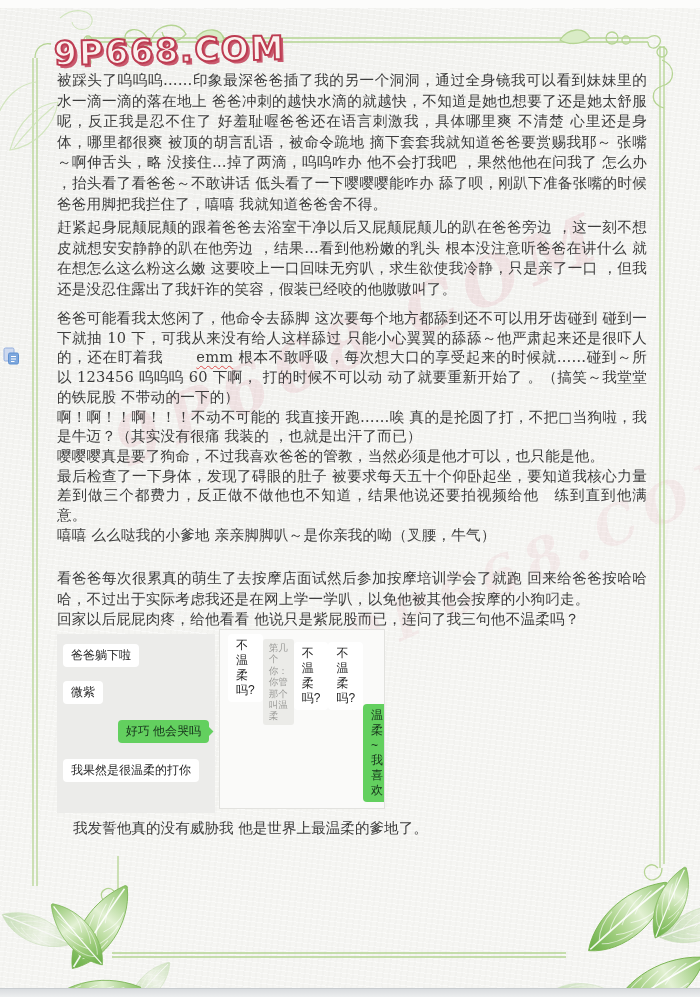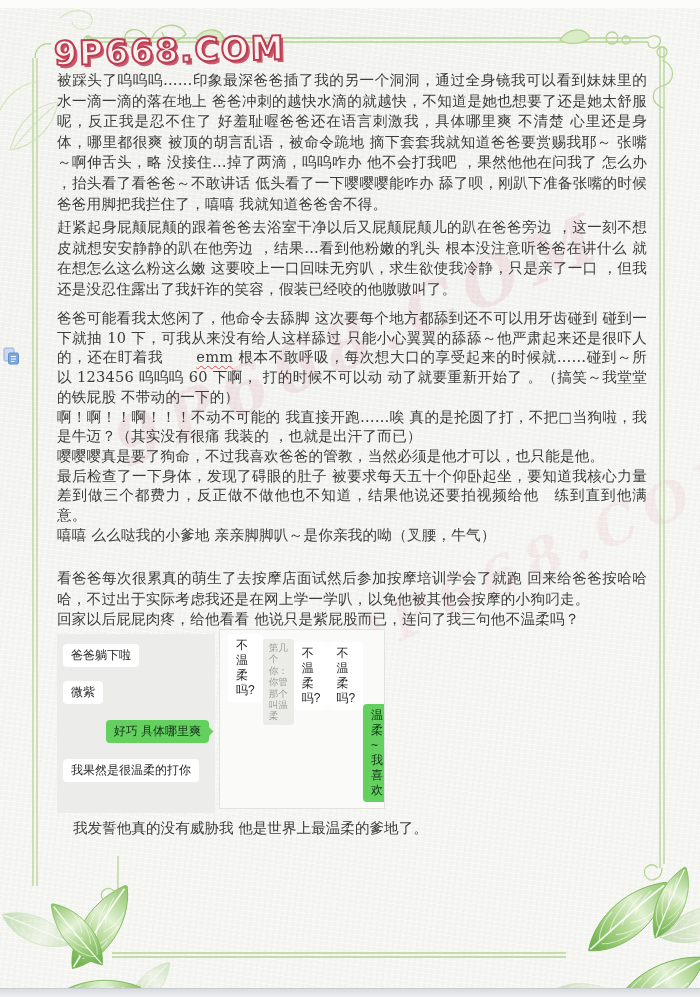--- a/index.html
+++ b/index.html
@@ -148,21 +148,21 @@
 
   <div class="sect s4">
     <p>看爸爸每次很累真的萌生了去按摩店面试然后参加按摩培训学会了就跑 回来给爸爸按哈哈哈，不过出于实际考虑我还是在网上学一学叭，以免他被其他会按摩的小狗叼走。</p>
     <p>回家以后屁屁肉疼，给他看看 他说只是紫屁股而已，连问了我三句他不温柔吗？</p>
   </div>
 
   <div class="chat">
     <div class="chat-left">
       <div class="bubble">爸爸躺下啦</div>
       <div class="bubble mt14">微紫</div>
-      <div class="bubble green mt16">好巧 具体哪里爽</div>
+      <div class="bubble green mt16">好巧 他会哭吗</div>
       <div class="bubble mt16">我果然是很温柔的打你</div>
     </div>
     <div class="chat-right">
       <div class="bubble">不温柔吗?</div>
       <div class="quote">第几个你：你管那个叫温柔</div>
       <div class="bubble mt8">不温柔吗?</div>
       <div class="bubble mt8">不温柔吗?</div>
       <div class="bubble green mt9">温柔 ~ 我喜欢</div>
       <div class="cat">
         <svg width="64" height="52" viewBox="0 0 64 52">

